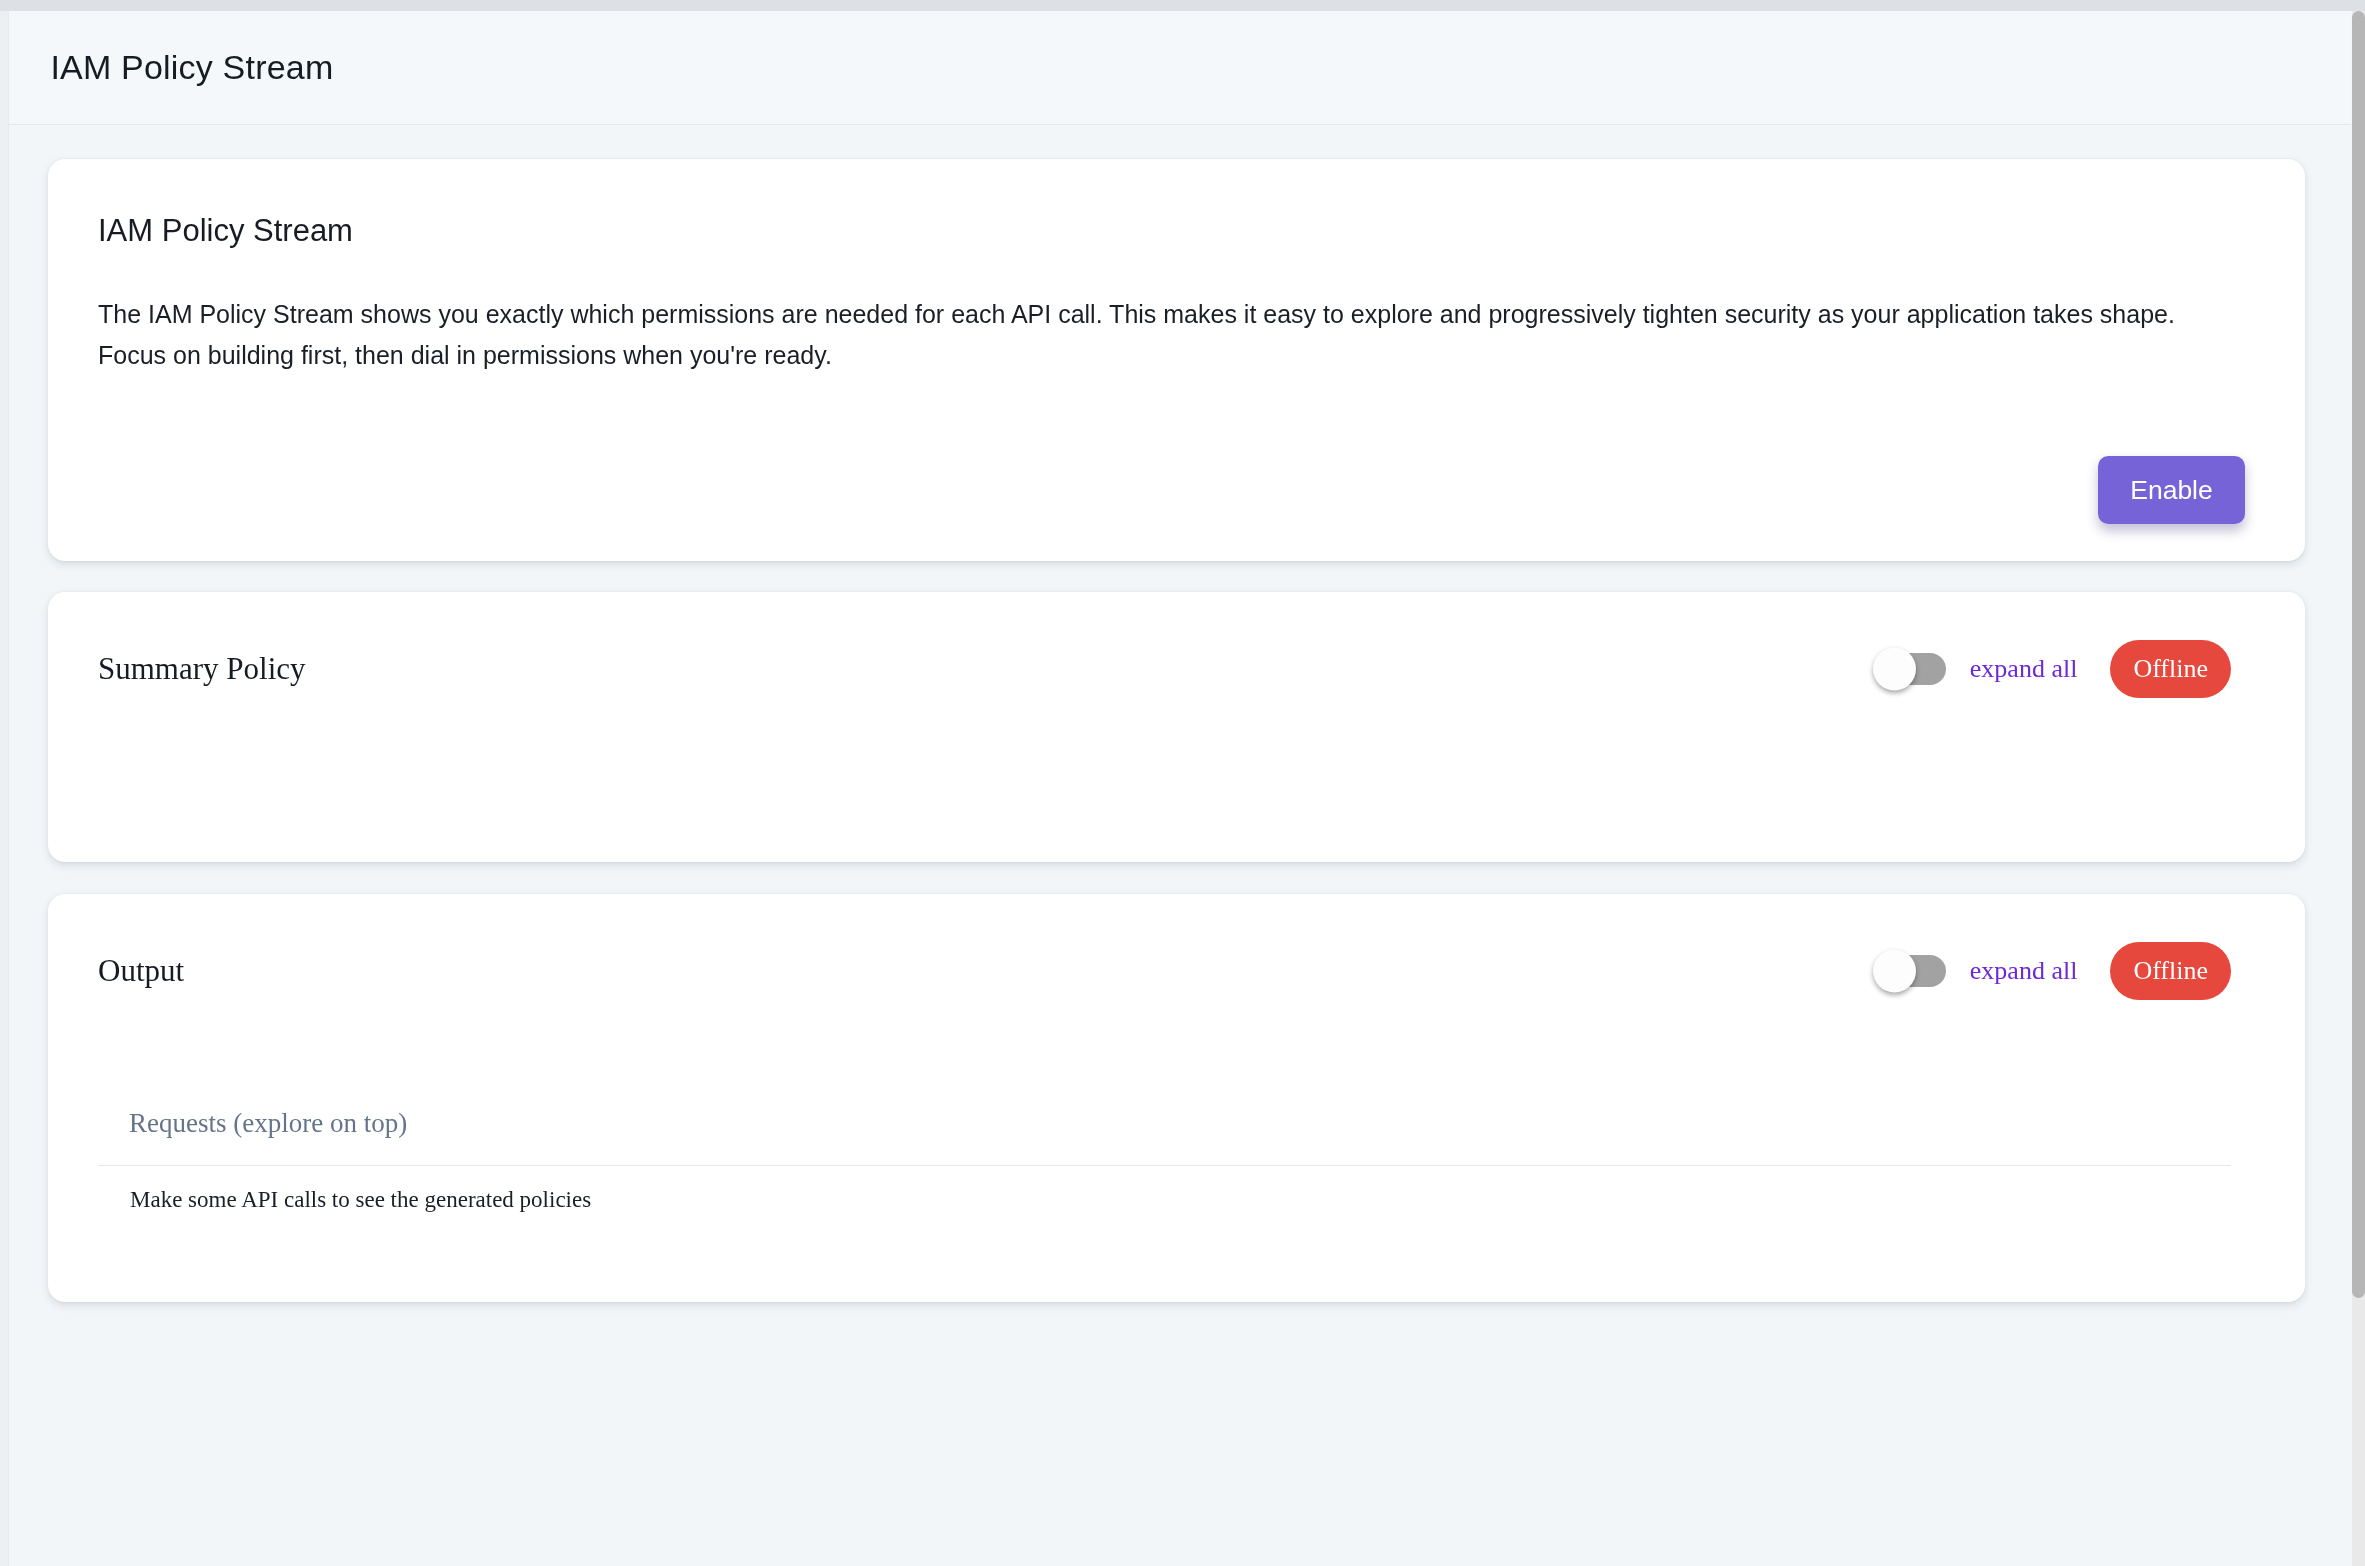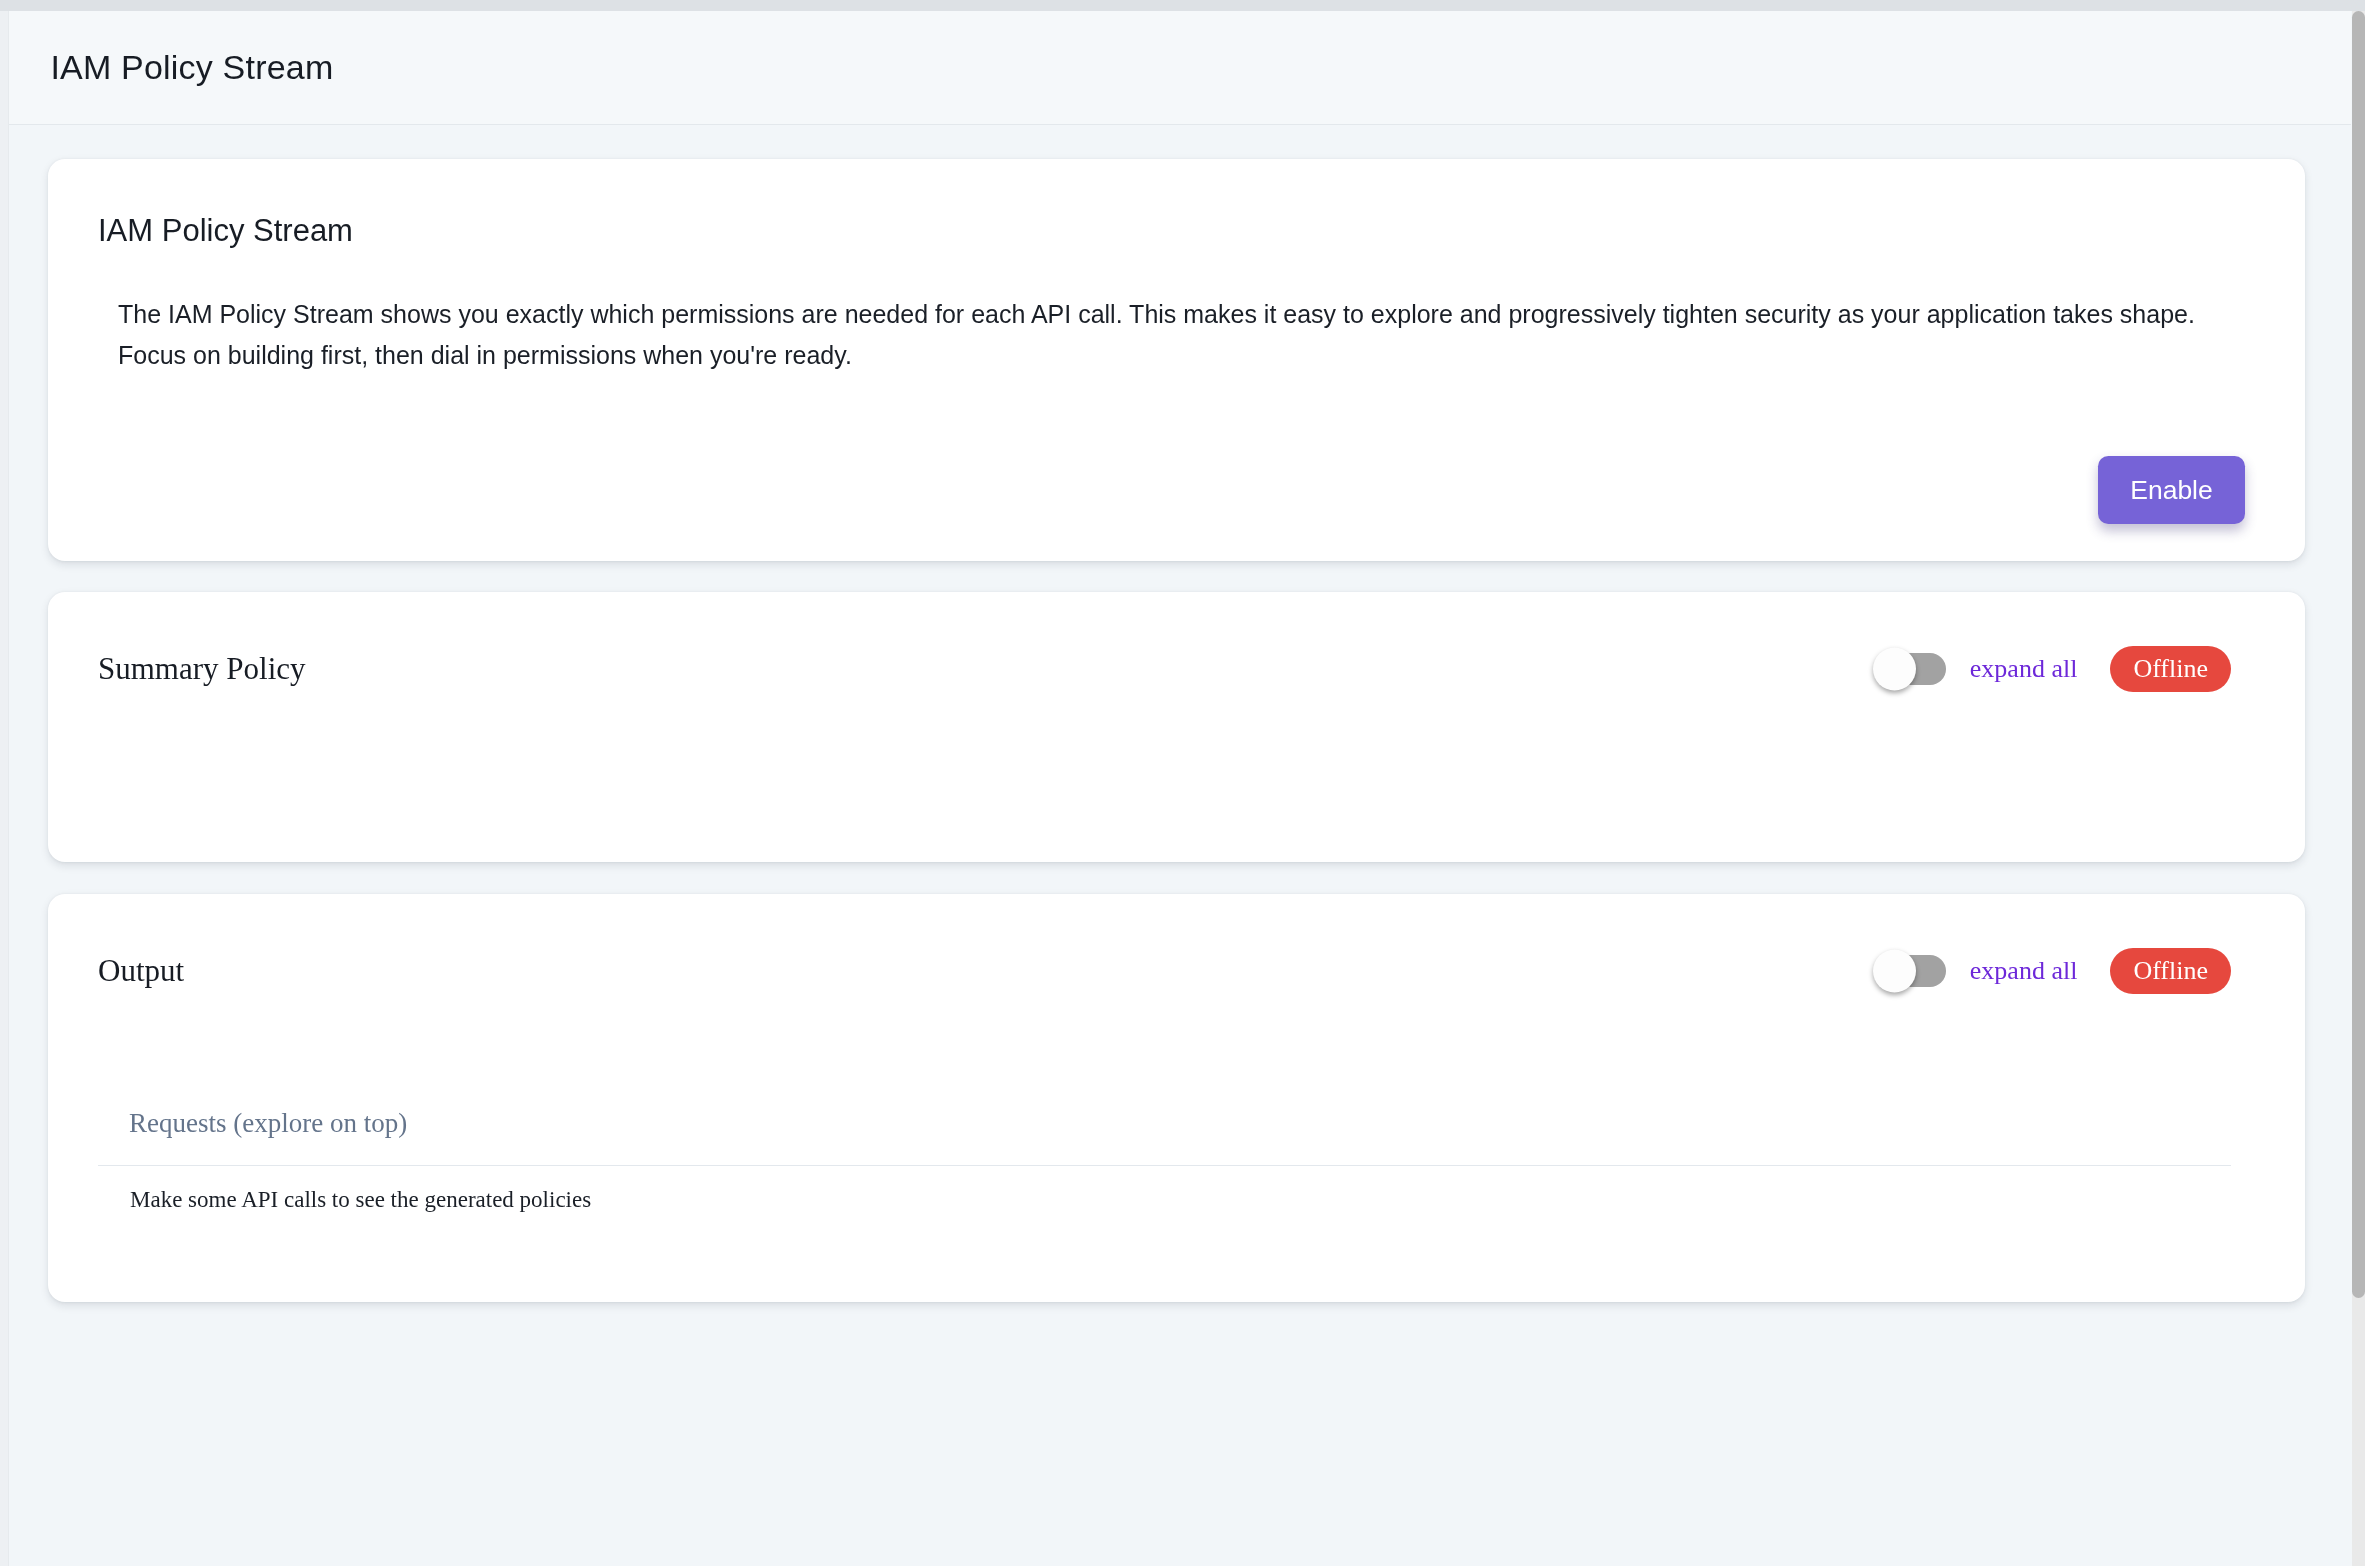--- a/index.html
+++ b/index.html
@@ -39,21 +39,20 @@
     position: relative;
   }
   .card-intro { height: 402px; padding: 0 50px; }
   .card-intro h2 {
     padding-top: 53px; font-size: 31px; font-weight: 400; color: #171c24;
     line-height: 38px;
   }
   .card-intro p {
     margin-top: 44px; font-size: 25px; line-height: 41px; color: #1a1f27;
     max-width: 2136px;
-    margin-left: 20px;
   }
   .enable-btn {
     position: absolute; right: 60px; bottom: 37px;
     width: 147px; height: 68px;
     background: #7663d7; color: #ffffff;
     border: none; border-radius: 10.3px;
     font-family: "Liberation Sans", sans-serif;
     font-size: 26.5px;
     box-shadow: 0 6.8px 12px rgba(60, 50, 120, 0.30);
     cursor: pointer;
@@ -80,21 +79,21 @@
     width: 43px; height: 43px; border-radius: 50%;
     background: #fdfdfd;
     transform: translateY(-50%);
     box-shadow: 0 2.6px 5.1px rgba(0, 0, 0, 0.35);
   }
   .toggle-label {
     margin-left: 24px; font-size: 26px; color: #6d28d9;
   }
   .status-badge {
     margin-left: 33px;
-    height: 46px; padding: 0 23px;
+    height: 58px; padding: 0 23px;
     background: #e6483e; color: #ffffff;
     border-radius: 29px;
     font-size: 26px;
     display: flex; align-items: center; justify-content: center;
   }
   .requests-block { margin-top: 108px; }
   .requests-heading {
     margin-left: 31px;
     font-size: 27px; font-weight: 400; color: #64748b;
   }

